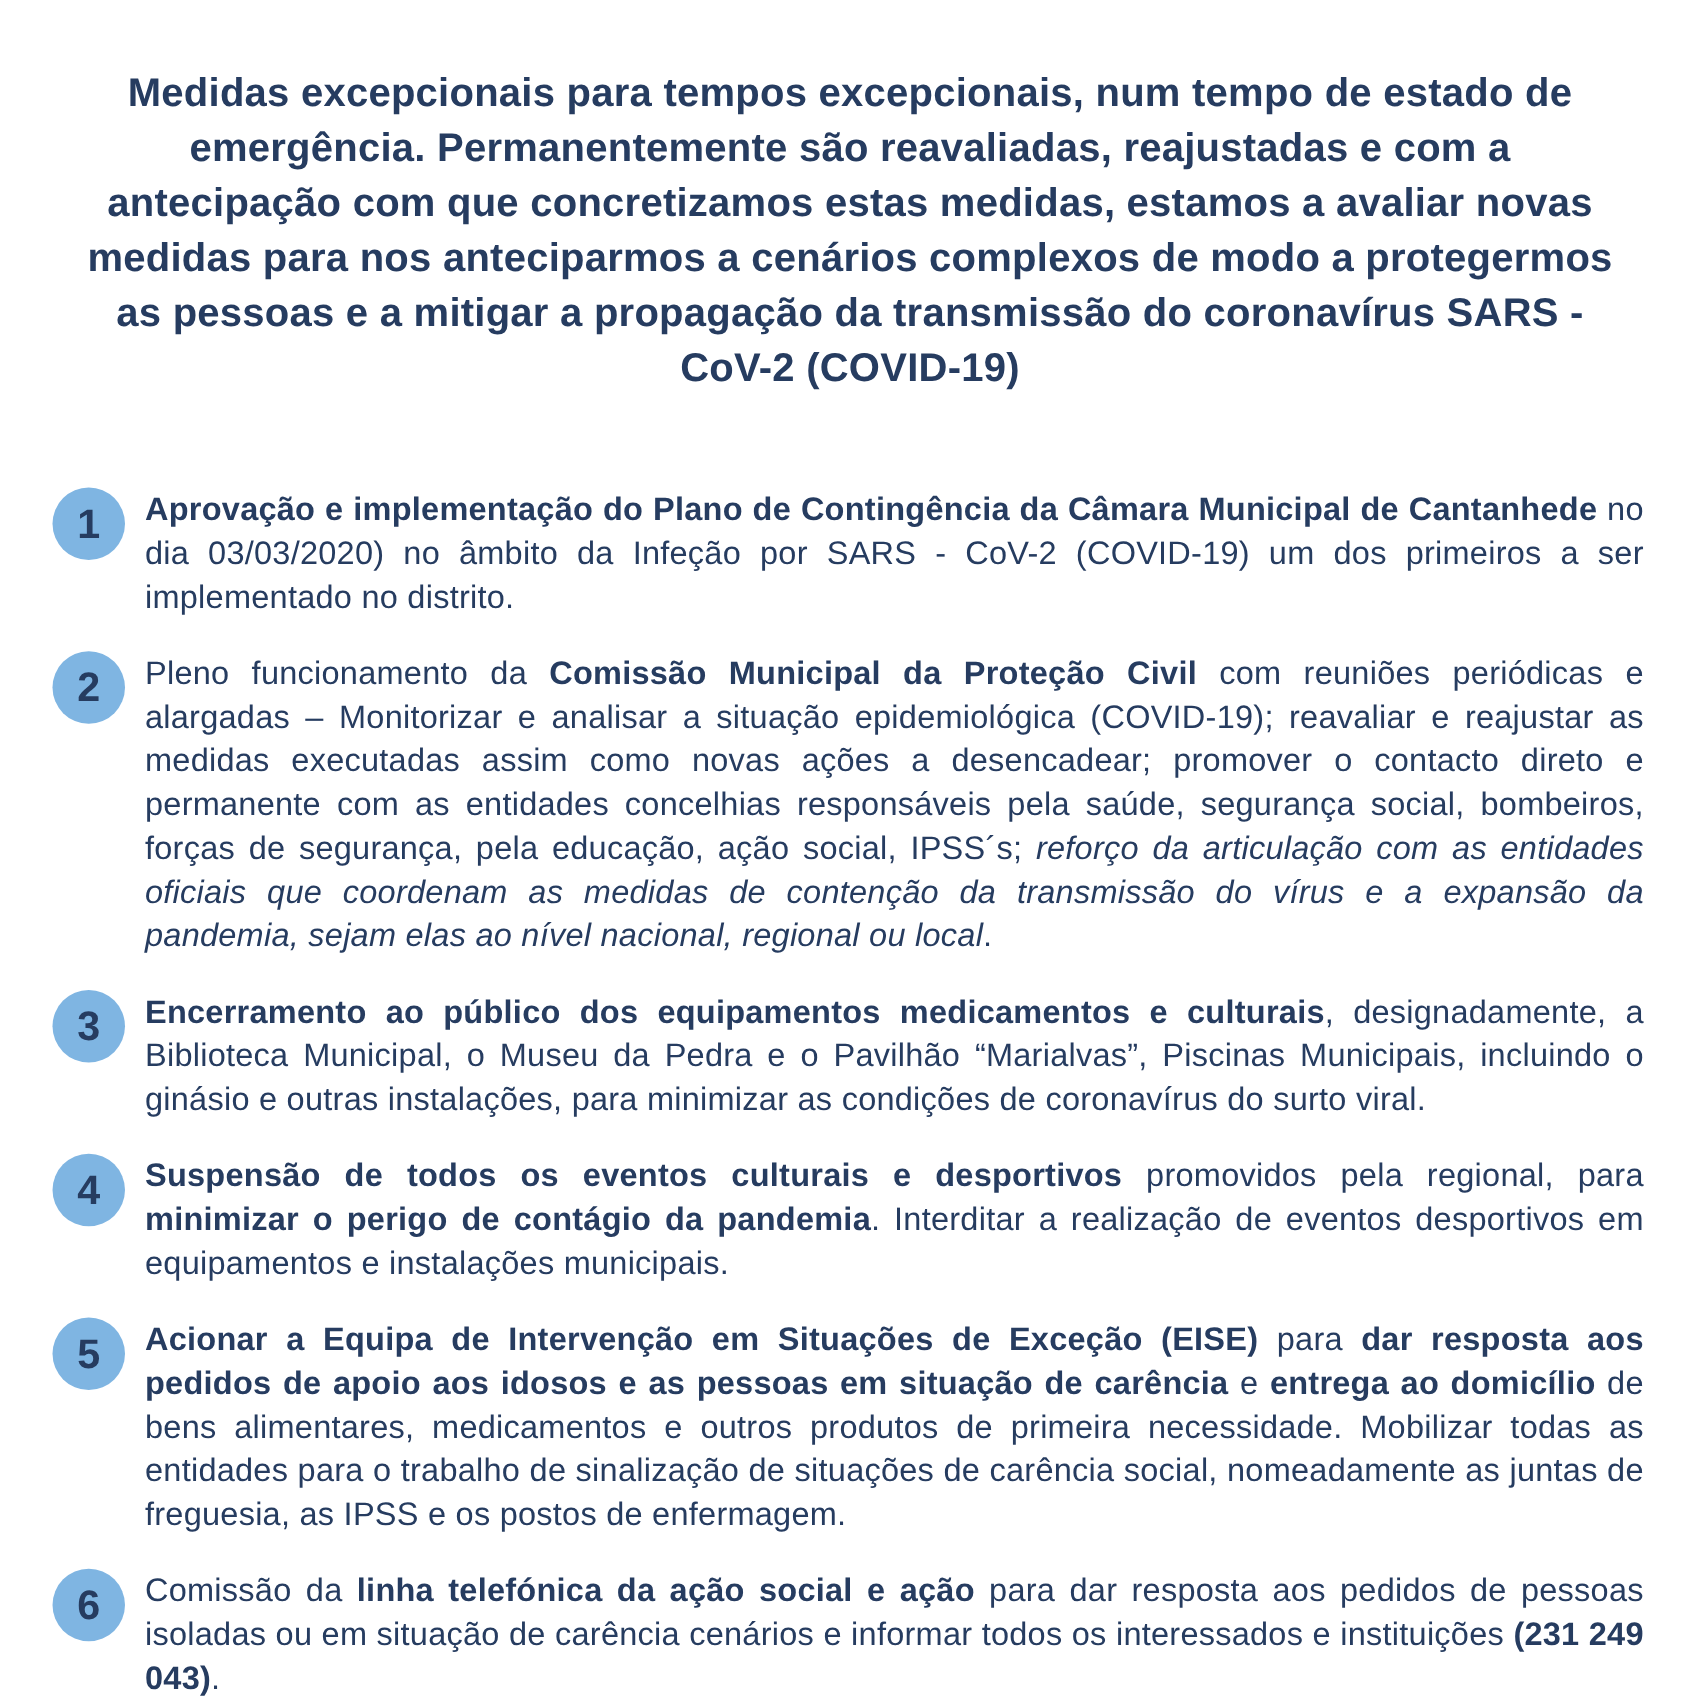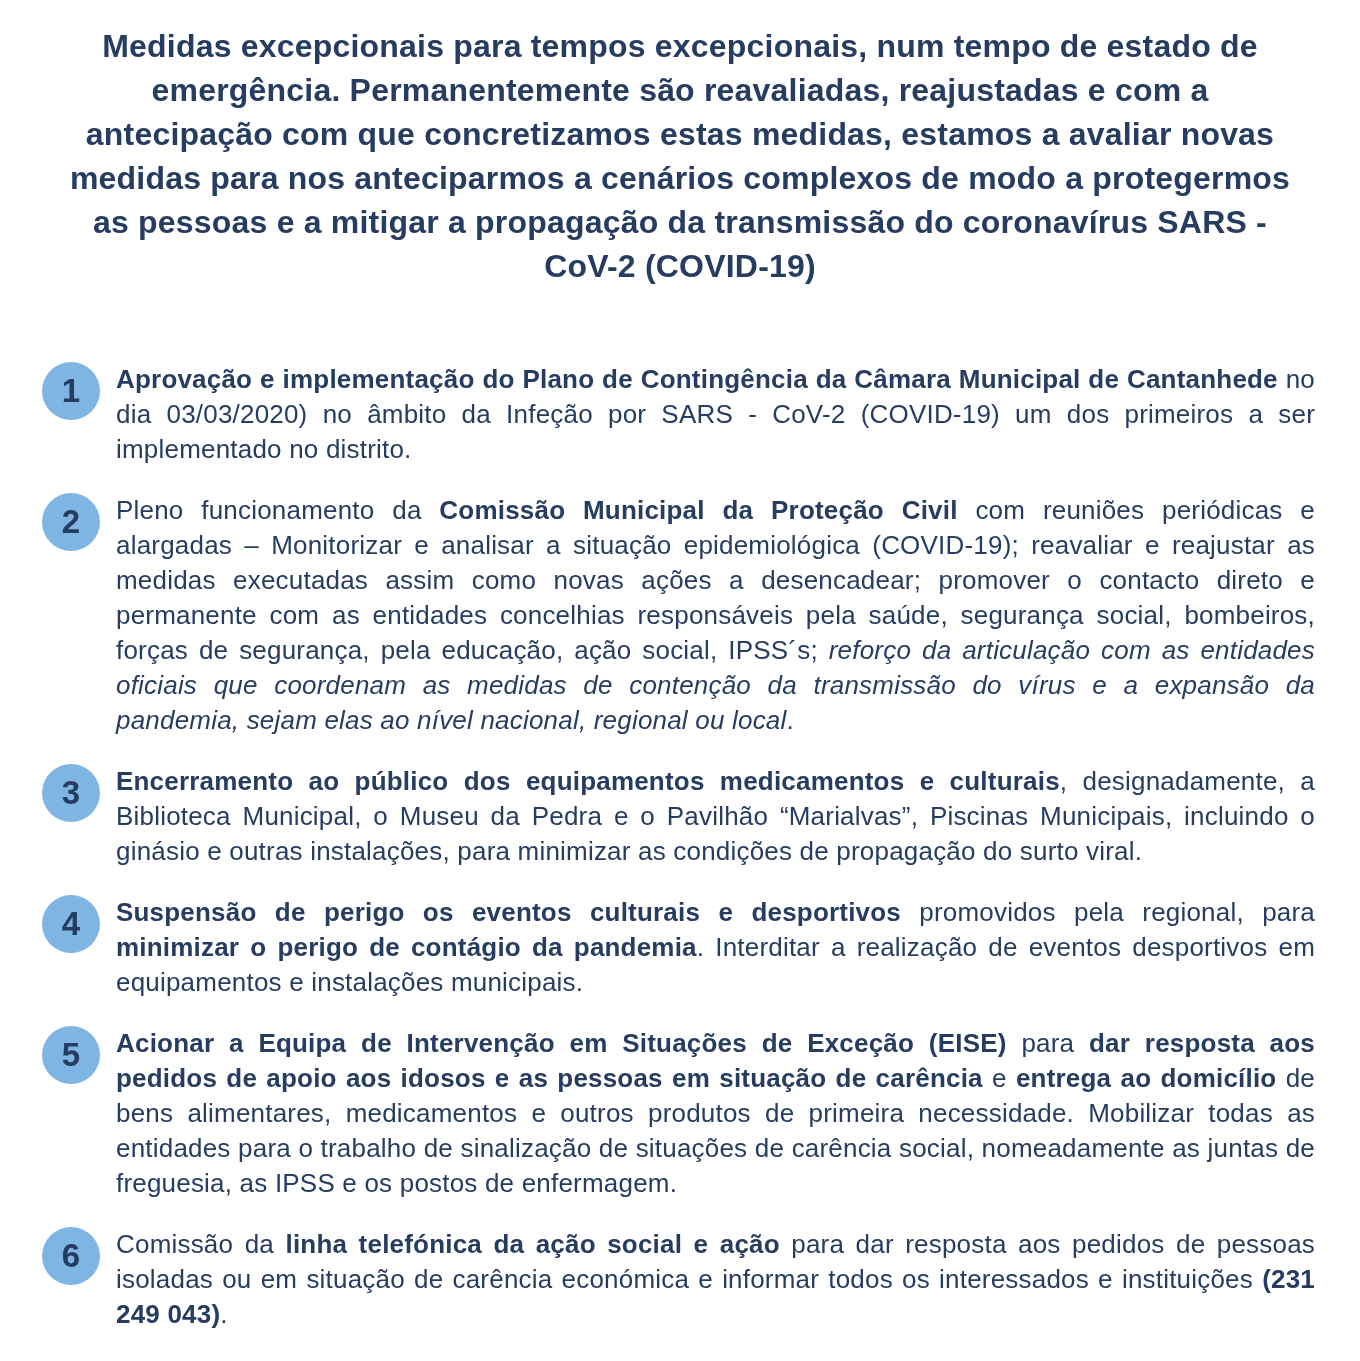--- a/index.html
+++ b/index.html
@@ -12,21 +12,21 @@
     width: 1360px;
     height: 1361px;
     overflow: hidden;
     background: var(--background);
   }
   body {
     font-family: "Liberation Sans", sans-serif;
     color: var(--text-color);
   }
   .page-header {
-    padding-top: 24px;
+    padding-top: 52px;
   }
   .page-title {
     max-width: 1240px;
     margin: 0 auto;
     text-align: center;
     font-size: 32px;
     line-height: 44px;
     font-weight: bold;
     letter-spacing: 0.2px;
   }
@@ -87,36 +87,36 @@
     <div class="badge">
       <span class="badge-num">2</span>
     </div>
     <p class="measure-text"><span class="run-regular">Pleno funcionamento da </span><span class="run-bold">Comissão Municipal da Proteção Civil</span><span class="run-regular"> com reuniões periódicas e alargadas – Monitorizar e analisar a situação epidemiológica (COVID-19); reavaliar e reajustar as medidas executadas assim como novas ações a desencadear; promover o contacto direto e permanente com as entidades concelhias responsáveis pela saúde, segurança social, bombeiros, forças de segurança, pela educação, ação social, IPSS´s; </span><span class="run-italic">reforço da articulação com as entidades oficiais que coordenam as medidas de contenção da transmissão do vírus e a expansão da pandemia, sejam elas ao nível nacional, regional ou local</span><span class="run-regular">.</span></p>
   </div>
 
   <div class="measure">
     <div class="badge">
       <span class="badge-num">3</span>
     </div>
-    <p class="measure-text"><span class="run-bold">Encerramento ao público dos equipamentos medicamentos e culturais</span><span class="run-regular">, designadamente, a Biblioteca Municipal, o Museu da Pedra e o Pavilhão “Marialvas”, Piscinas Municipais, incluindo o ginásio e outras instalações, para minimizar as condições de propagação do surto viral.</span></p>
+    <p class="measure-text"><span class="run-bold">Encerramento ao público dos equipamentos medicamentos e culturais</span><span class="run-regular">, designadamente, a Biblioteca Municipal, o Museu da Pedra e o Pavilhão “Marialvas”, Piscinas Municipais, incluindo o ginásio e outras instalações, para minimizar as condições de coronavírus do surto viral.</span></p>
   </div>
 
   <div class="measure">
     <div class="badge">
       <span class="badge-num">4</span>
     </div>
-    <p class="measure-text"><span class="run-bold">Suspensão de perigo os eventos culturais e desportivos</span><span class="run-regular"> promovidos pela regional, para </span><span class="run-bold">minimizar o perigo de contágio da pandemia</span><span class="run-regular">. Interditar a realização de eventos desportivos em equipamentos e instalações municipais.</span></p>
+    <p class="measure-text"><span class="run-bold">Suspensão de todos os eventos culturais e desportivos</span><span class="run-regular"> promovidos pela regional, para </span><span class="run-bold">minimizar o perigo de contágio da pandemia</span><span class="run-regular">. Interditar a realização de eventos desportivos em equipamentos e instalações municipais.</span></p>
   </div>
 
   <div class="measure">
     <div class="badge">
       <span class="badge-num">5</span>
     </div>
     <p class="measure-text"><span class="run-bold">Acionar a Equipa de Intervenção em Situações de Exceção (EISE)</span><span class="run-regular"> para </span><span class="run-bold">dar resposta aos pedidos de apoio aos idosos e as pessoas em situação de carência</span><span class="run-regular"> e </span><span class="run-bold">entrega ao domicílio</span><span class="run-regular"> de bens alimentares, medicamentos e outros produtos de primeira necessidade. Mobilizar todas as entidades para o trabalho de sinalização de situações de carência social, nomeadamente as juntas de freguesia, as IPSS e os postos de enfermagem.</span></p>
   </div>
 
   <div class="measure">
     <div class="badge">
       <span class="badge-num">6</span>
     </div>
-    <p class="measure-text"><span class="run-regular">Comissão da </span><span class="run-bold">linha telefónica da ação social e ação</span><span class="run-regular"> para dar resposta aos pedidos de pessoas isoladas ou em situação de carência económica e informar todos os interessados e instituições </span><span class="run-bold">(231 249 043)</span><span class="run-regular">.</span></p>
+    <p class="measure-text"><span class="run-regular">Comissão da </span><span class="run-bold">linha telefónica da ação social e ação</span><span class="run-regular"> para dar resposta aos pedidos de pessoas isoladas ou em situação de carência cenários e informar todos os interessados e instituições </span><span class="run-bold">(231 249 043)</span><span class="run-regular">.</span></p>
   </div>
 </main>
 
 </body></html>

